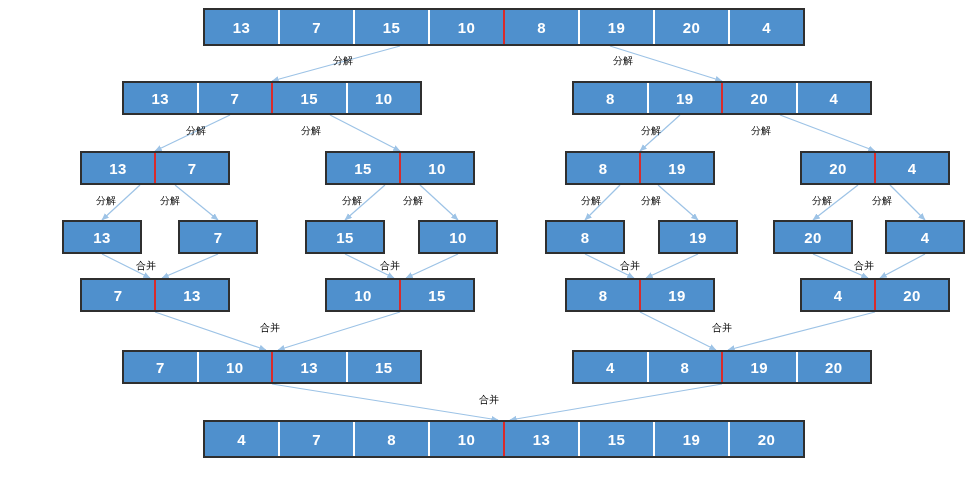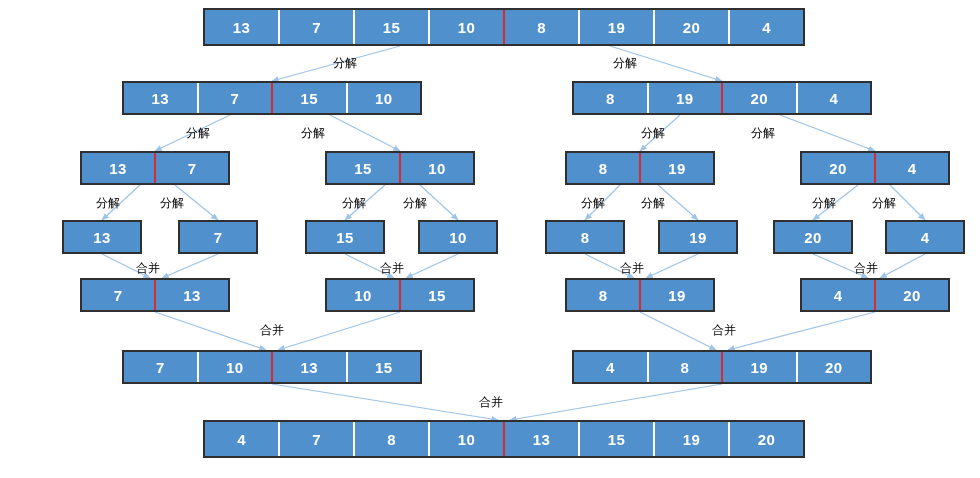--- a/index.html
+++ b/index.html
@@ -50,23 +50,23 @@
   }
   .cell:last-child {
     border-right: none;
   }
   .cell.split-edge {
     border-right: 2px solid #d92b2b;
   }
   .op-label {
     position: absolute;
     color: #000000;
-    font-size: 12px;
+    font-size: 10px;
     white-space: nowrap;
-    font-family: Liberation Sans, sans-serif;
+    font-family: Liberation Mono, monospace;
     line-height: 1;
   }
 </style>
 </head>
 <body>
 
 <div id="diagram">
   <svg class="arrow-layer" viewBox="0 0 980 478" width="980" height="478">
     <defs>
       <marker id="ah" markerWidth="7" markerHeight="7" refX="5.6" refY="2.6" orient="auto" markerUnits="strokeWidth">

